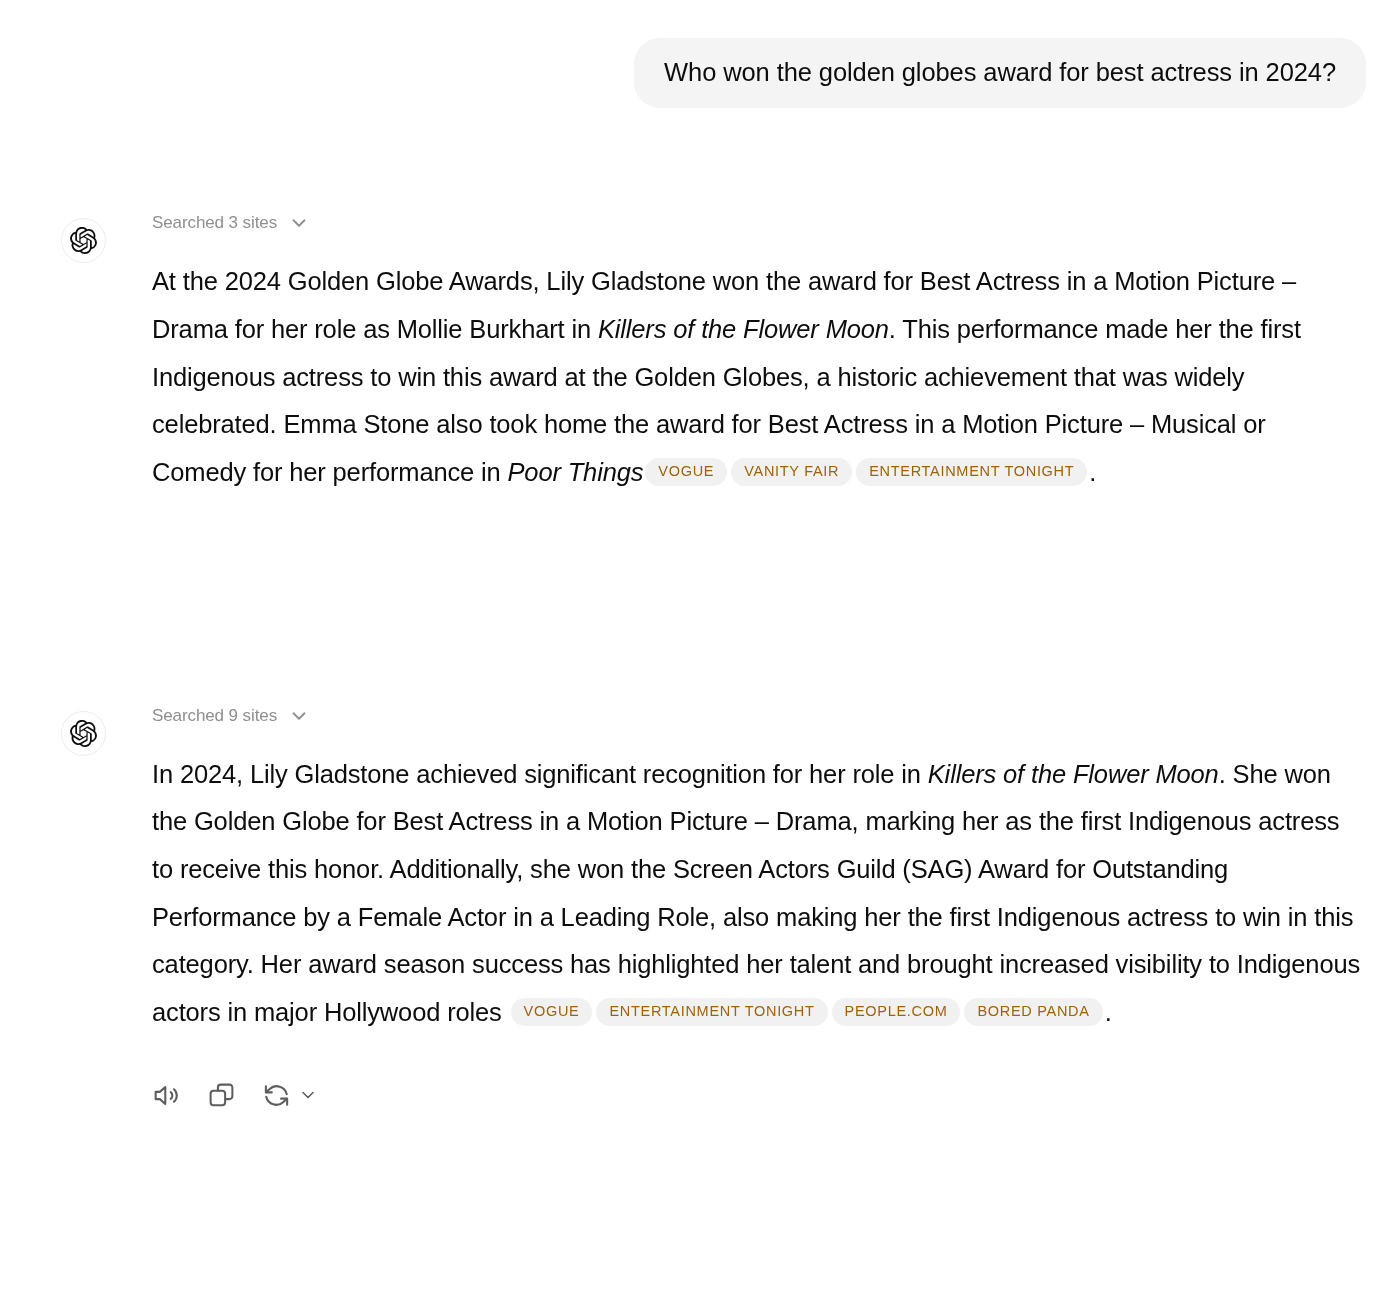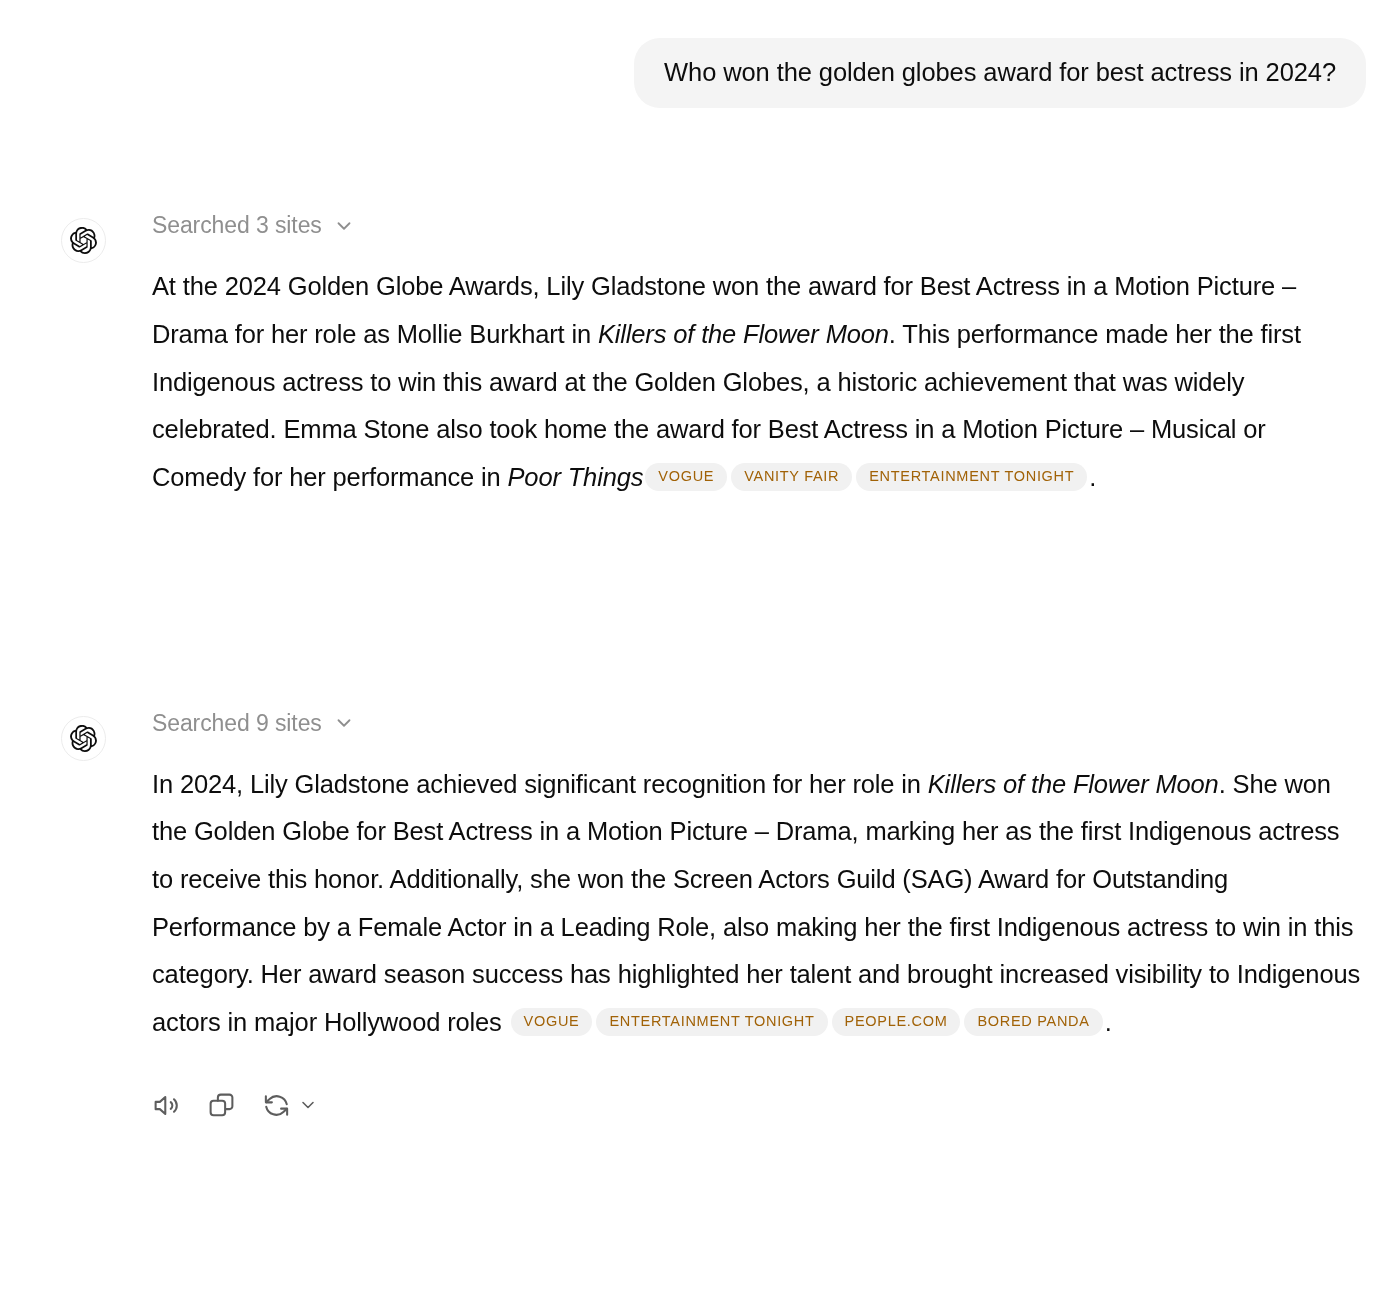--- a/index.html
+++ b/index.html
@@ -73,21 +73,21 @@
     flex: 1;
     padding-right: 62px;
     min-width: 0;
   }
 
   .searched-header {
     display: flex;
     align-items: center;
     gap: 11px;
     color: #8f8f8f;
-    font-size: 23px;
+    font-size: 17px;
     letter-spacing: -0.1px;
     margin-bottom: 24px;
     width: fit-content;
     cursor: pointer;
   }
   .searched-header .chev { display: flex; align-items: center; }
 
   .answer {
     font-size: 25.5px;
     line-height: 1.87;

